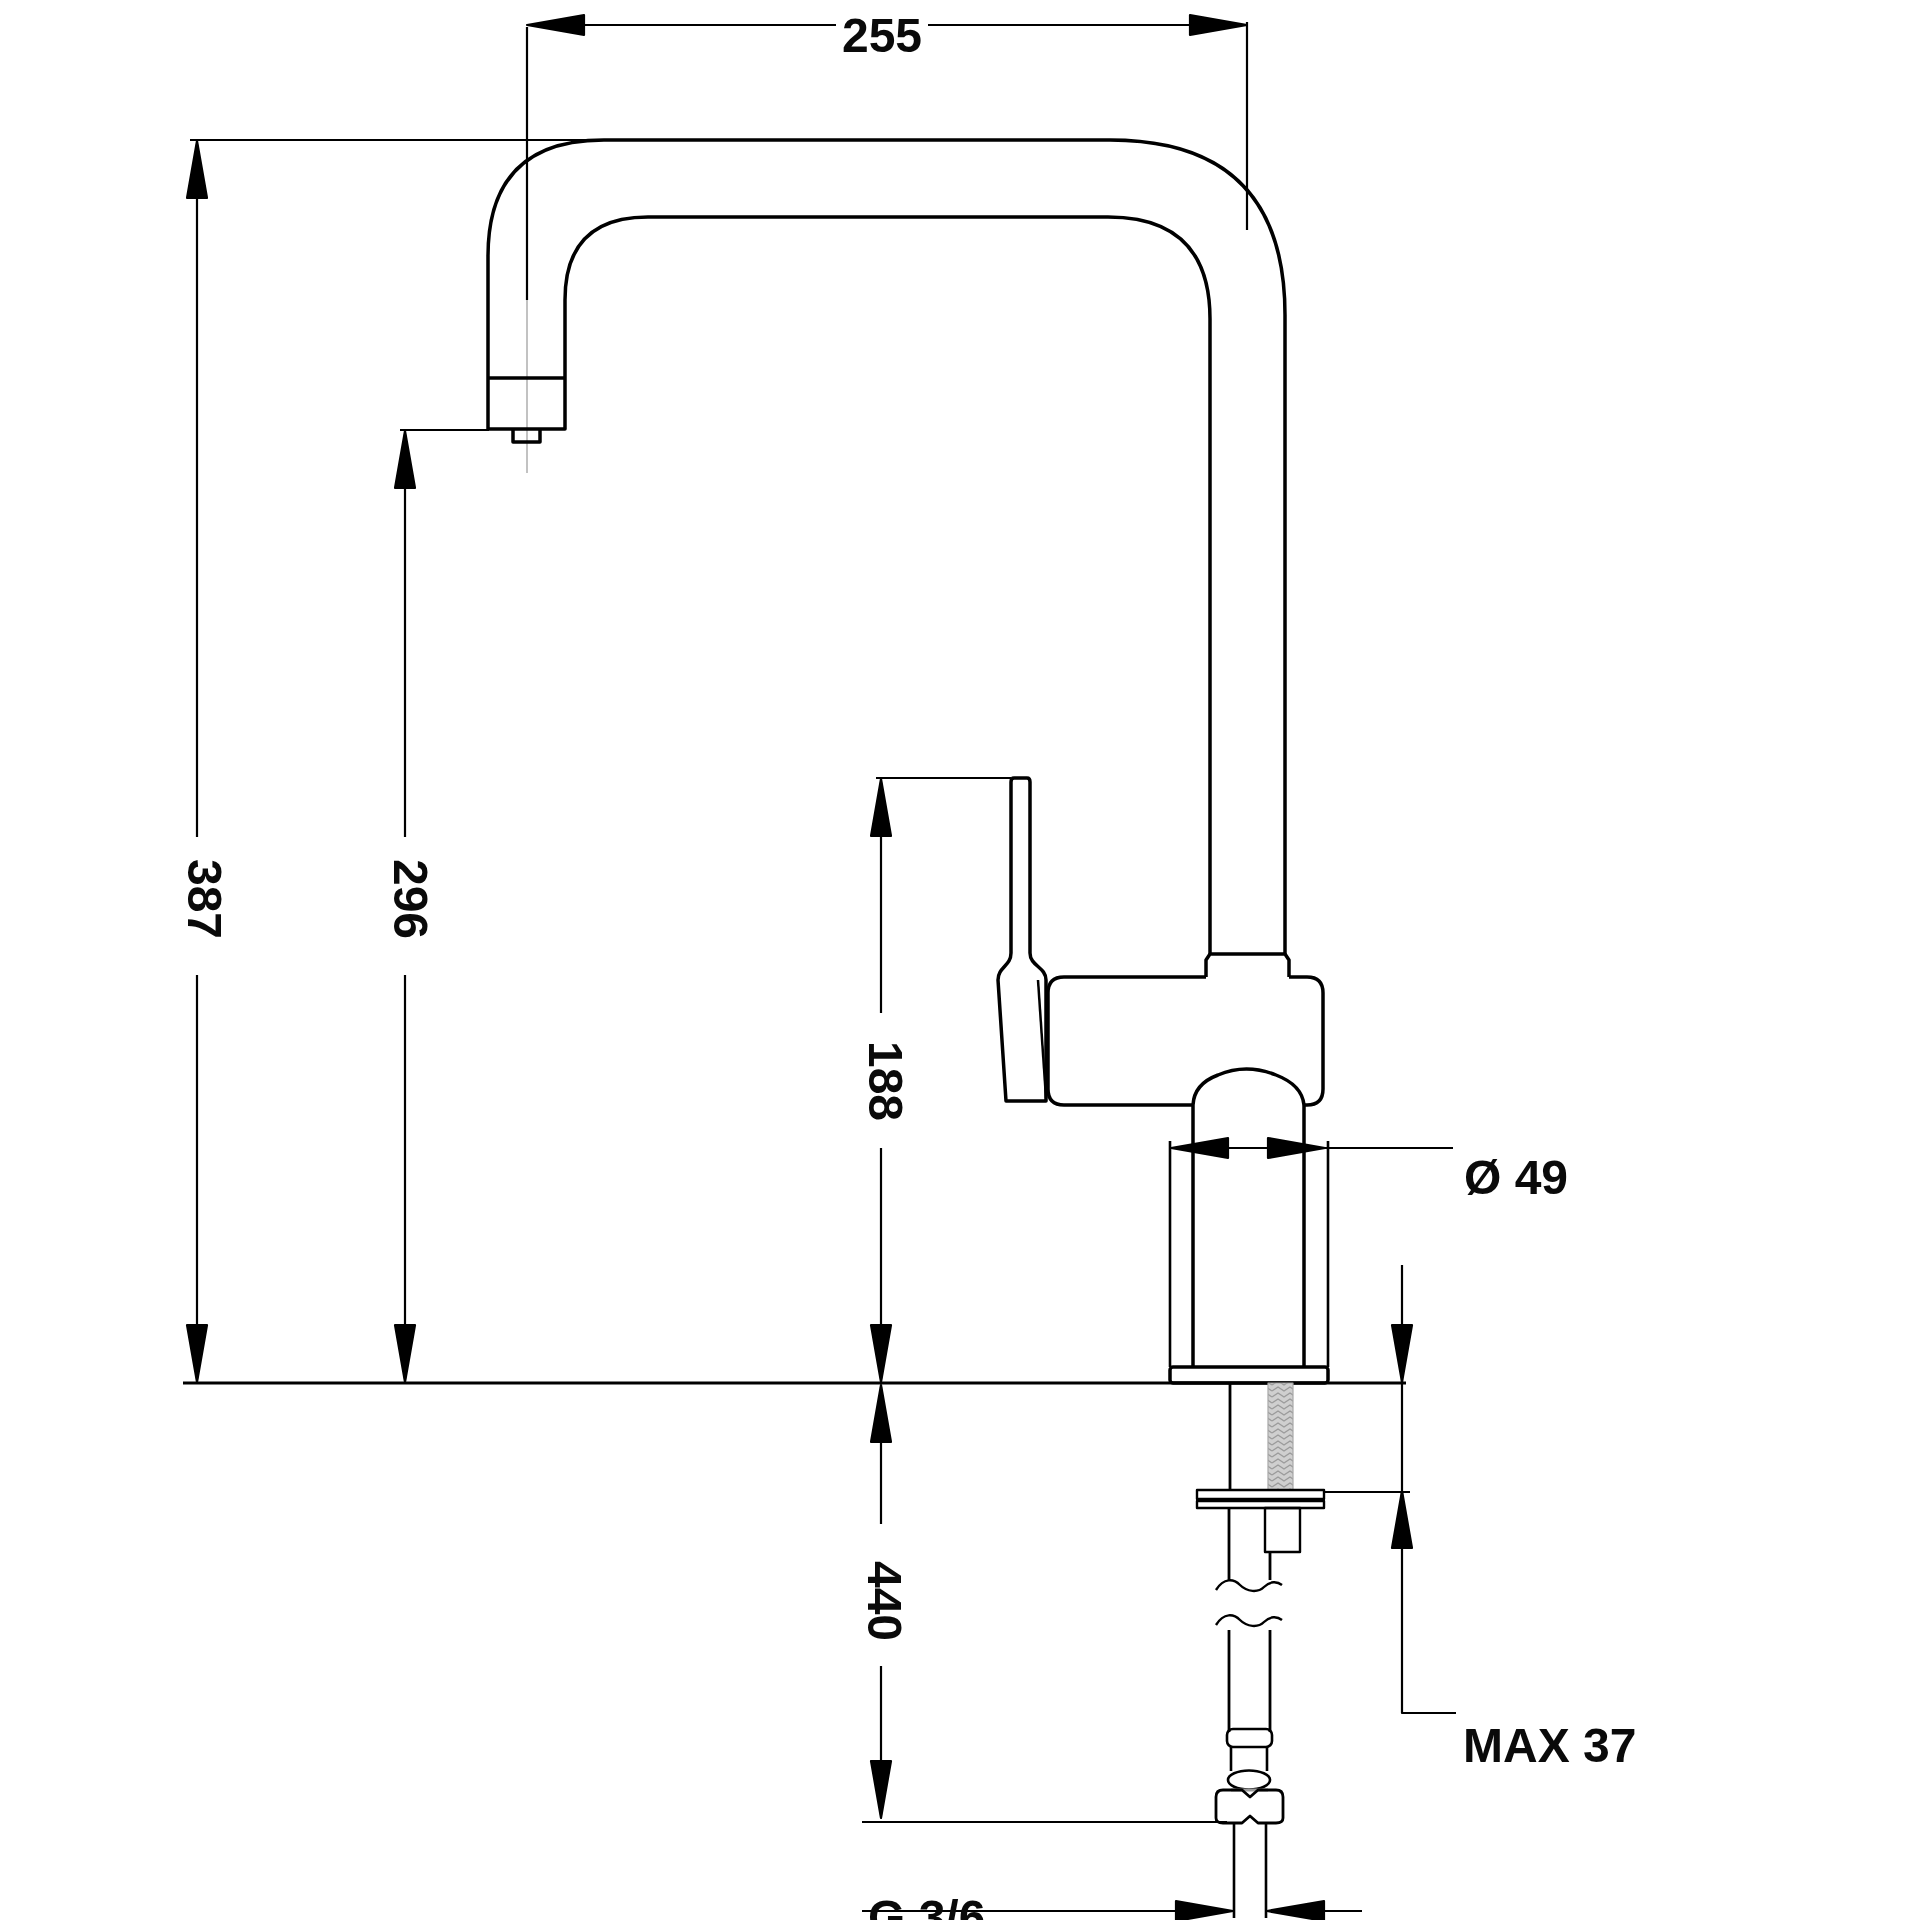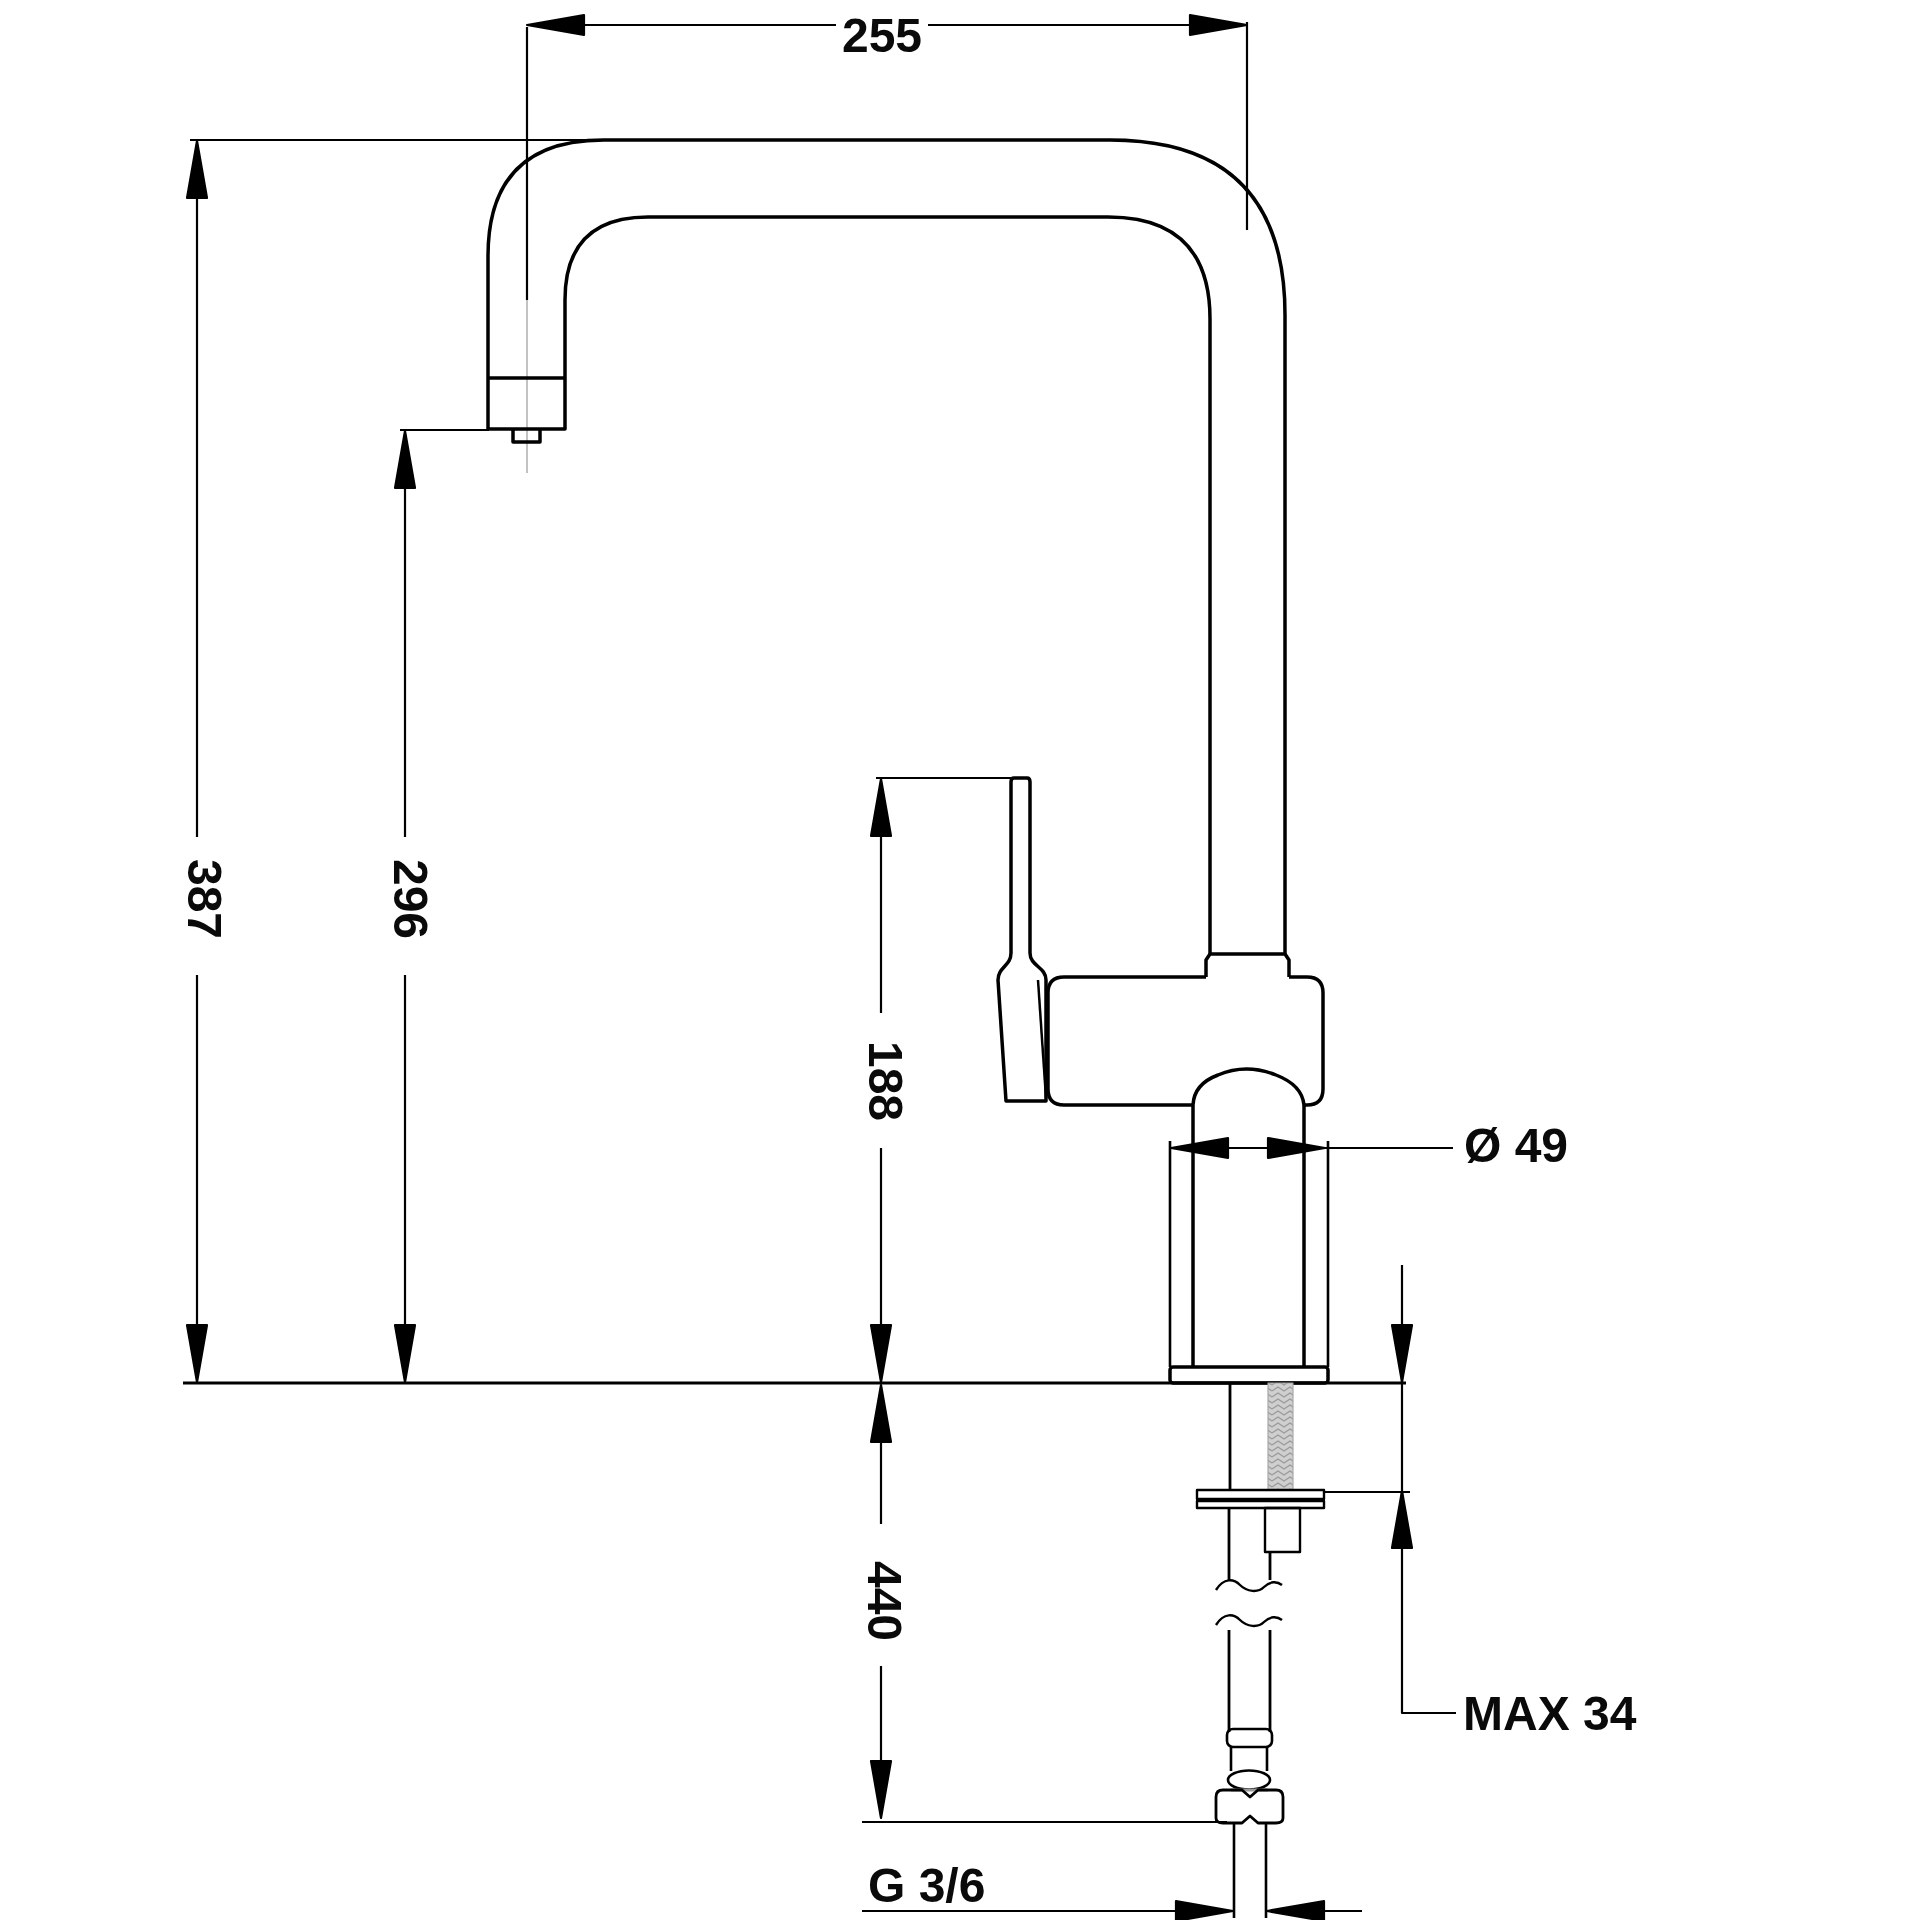--- a/index.html
+++ b/index.html
@@ -15,21 +15,21 @@
     position:absolute;
     font-weight:700;
     font-size:48px;
     line-height:1;
     color:#0a0a0a;
     white-space:nowrap;
     letter-spacing:0px;
   }
   .center{transform:translate(-50%,-50%);}
   .center-rot{transform:translate(-50%,-50%) rotate(90deg);}
-  .left-anchor{transform:translate(0,-50%);}
+  .left-anchor{transform:translate(0,-50%);margin-top:32px;}
 </style>
 </head>
 <body>
 
 <div id="stage">
 
   <svg id="drawing-svg" width="1920" height="1920" viewBox="0 0 1920 1920" fill="none" stroke="#000000" stroke-width="3.5" stroke-linecap="butt" stroke-linejoin="round">
 
     <defs>
       <pattern id="threadPattern" width="24" height="6" patternUnits="userSpaceOnUse">
@@ -148,17 +148,17 @@
   <div class="dim-label center-rot" style="left:204px;top:899px;">387</div>
 
   <div class="dim-label center-rot" style="left:410px;top:899px;">296</div>
 
   <div class="dim-label center-rot" style="left:885px;top:1081px;">188</div>
 
   <div class="dim-label center-rot" style="left:884px;top:1601px;">440</div>
 
   <div class="dim-label left-anchor" style="left:1464px;top:1146px;">Ø 49</div>
 
-  <div class="dim-label left-anchor" style="left:1463px;top:1714px;">MAX 34</div>
+  <div class="dim-label left-anchor" style="left:1463px;top:1714px;">MAX 37</div>
 
   <div class="dim-label left-anchor" style="left:868px;top:1886px;">G 3/6</div>
 
 </div>
 
 </body></html>

